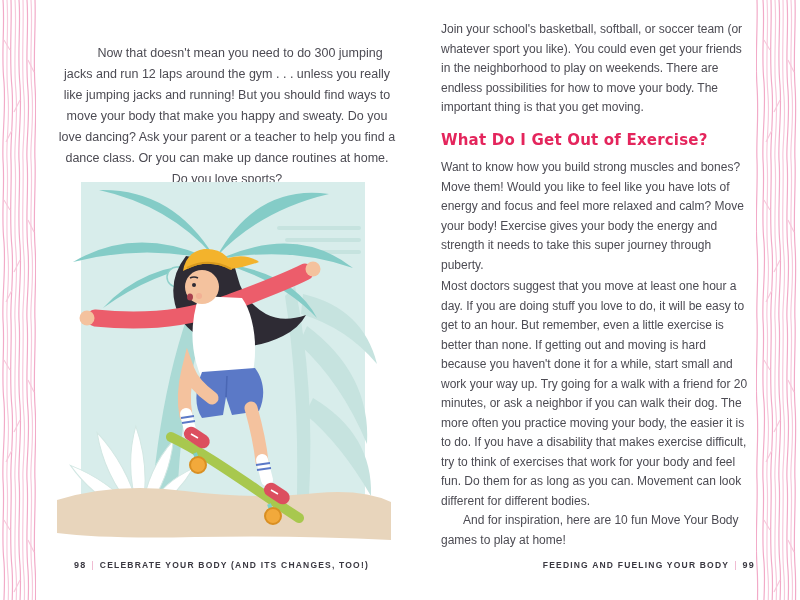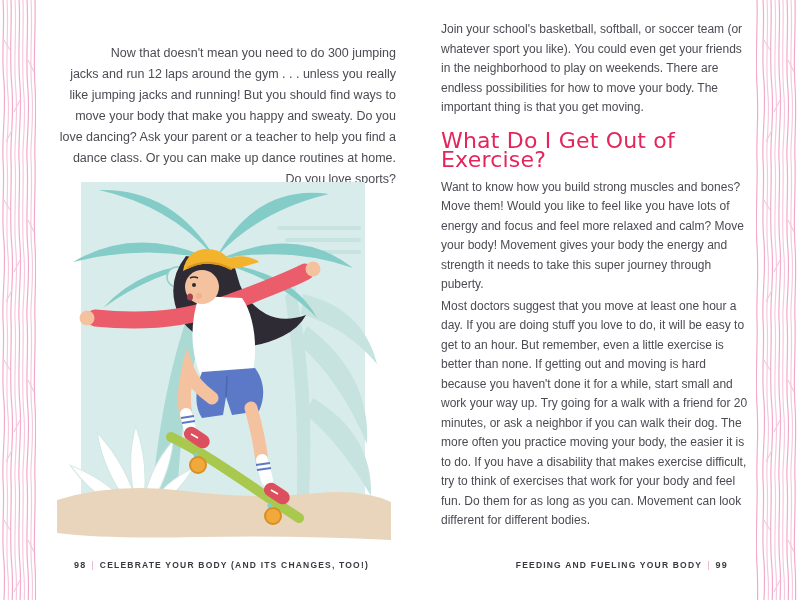--- a/index.html
+++ b/index.html
@@ -1,36 +1,36 @@
 <!DOCTYPE html>
 <html style="--heading_pink: #e4255c; --body_text: #4c4b53; --footer_text: #3a3841; --border_pink: #f2aac8; --border_pink_light: #f7c9dc; --ill_bg: #d8edeb; --ill_teal: #84ccc7; --ill_pale: #c6e3df; --ill_trunk: #abdad5; --ill_sand: #e8d5bc; --ill_skin: #f4c29e; --ill_coral: #ec5d6b; --ill_blue: #5b79c7; --ill_yellow: #f3b32c; --ill_hair: #2e2b34; --ill_red: #dc4f5f; --ill_board: #a8c84e; --ill_wheel: #f2a93b;"><head>
 <meta charset="utf-8">
 <style>
   html,body{margin:0;padding:0;background:#fff;}
   #page{position:relative;width:800px;height:600px;background:#ffffff;overflow:hidden;
         font-family:"Liberation Sans",sans-serif;}
   .edge-pattern{position:absolute;top:0;left:0;width:800px;height:600px;pointer-events:none;}
 
   
-  .body-text{color:var(--body_text);font-size:12.5px;line-height:21px;text-align:right;}
+  .body-text{color:var(--body_text);font-size:12.5px;line-height:21px;text-align:center;}
   #left-paragraph{position:absolute;left:58px;top:30px;width:338px;text-indent:26px;}
   #right-col{position:absolute;left:441px;top:20px;width:313px;color:var(--body_text);
              font-size:12px;line-height:19.5px;}
   #right-col p{margin:0;}
   #right-col p.spaced{margin-bottom:2px;}
-  .section-heading{font-family:"DejaVu Sans",sans-serif;font-weight:normal;
-                   color:var(--heading_pink);font-size:22px;letter-spacing:.2px;
+  .section-heading{font-family:"DejaVu Sans",sans-serif;font-weight:bold;
+                   color:var(--heading_pink);font-size:15px;letter-spacing:.2px;
                    margin:13px 0 8px 0;}
   .indent{ text-indent:22px; }
 
   
   .footer{position:absolute;top:560px;font-size:8.5px;font-weight:bold;
           letter-spacing:1.2px;color:var(--footer_text);}
   #footer-left{left:58px;padding-left:16px;}
-  #footer-right{right:72px;text-align:right;}
+  #footer-right{right:45px;text-align:right;}
   .footer .sep{color:#eaa2c0;font-weight:normal;padding:0 5px;}
   .footer .pnum{font-size:9px;}
 
   
   #illustration{position:absolute;left:45px;top:166px;width:350px;height:380px;}
 </style>
 </head>
 <body>
 
 <div id="page">
@@ -150,22 +150,23 @@
   </svg>
 
   <div id="footer-left" class="footer">
     <span class="pnum">98</span><span class="sep">|</span><span>CELEBRATE YOUR BODY (AND ITS CHANGES, TOO!)</span>
   </div>
 
   <div id="right-col">
     <p class="spaced">Join your school's basketball, softball, or soccer team (or whatever sport you like). You could even get your friends in the neighborhood to play on weekends. There are endless possibilities for how to move your body. The important thing is that you get moving.</p>
 
     <h2 class="section-heading">What Do I Get Out of Exercise?</h2>
-    <p class="spaced">Want to know how you build strong muscles and bones? Move them! Would you like to feel like you have lots of energy and focus and feel more relaxed and calm? Move your body! Movement gives your body the energy and strength it needs to take this super journey through puberty.</p>
+    <p class="spaced">Want to know how you build strong muscles and bones? Move them! Would you like to feel like you have lots of energy and focus and feel more relaxed and calm? Move your body! Exercise gives your body the energy and strength it needs to take this super journey through puberty.</p>
 
     <p>Most doctors suggest that you move at least one hour a day. If you are doing stuff you love to do, it will be easy to get to an hour. But remember, even a little exercise is better than none. If getting out and moving is hard because you haven't done it for a while, start small and work your way up. Try going for a walk with a friend for 20 minutes, or ask a neighbor if you can walk their dog. The more often you practice moving your body, the easier it is to do. If you have a disability that makes exercise difficult, try to think of exercises that work for your body and feel fun. Do them for as long as you can. Movement can look different for different bodies.</p>
+    <p class="indent">And for inspiration, here are 10 fun Move Your Body games to play at home!</p>
   </div>
 
   <div id="footer-right" class="footer">
     <span>FEEDING AND FUELING YOUR BODY</span><span class="sep">|</span><span class="pnum">99</span>
   </div>
 
 </div>
 
 </body></html>

